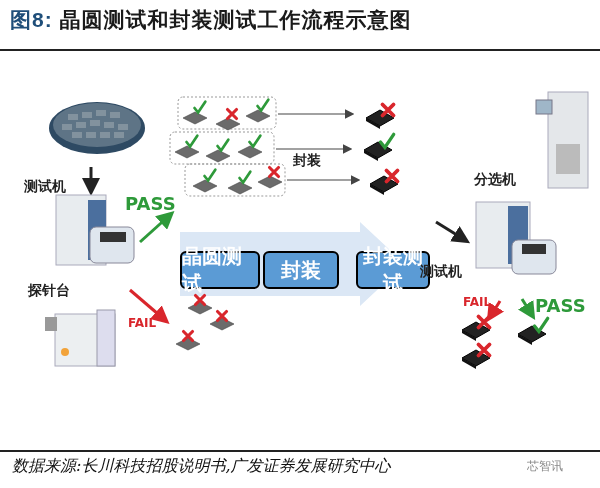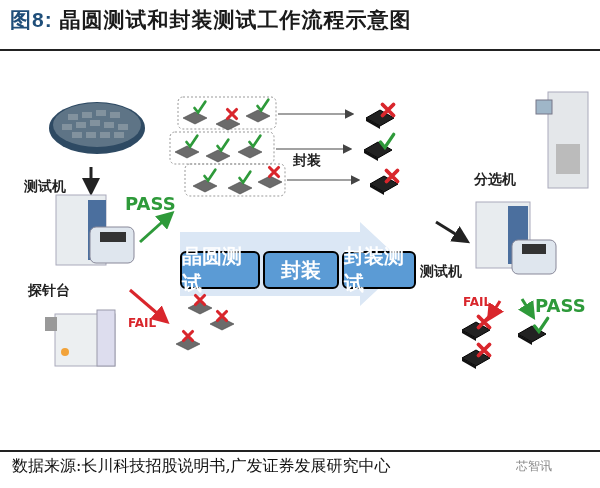--- a/index.html
+++ b/index.html
@@ -1,22 +1,22 @@
 <!DOCTYPE html>
 <html><head>
 <meta charset="utf-8">
 <style>
   html,body{margin:0;padding:0;background:#fff;}
   body{width:600px;height:488px;position:relative;overflow:hidden;font-family:"DejaVu Sans","Liberation Sans",sans-serif;}
   .abs{position:absolute;}
   #fig-title{left:10px;top:6px;font-size:21px;font-weight:bold;color:#1a1a1a;letter-spacing:1px;font-family:Liberation Sans, sans-serif;}
   #fig-title .num{color:#1f4e79;}
   .rule{left:0;width:600px;height:2px;background:#222;}
-  #source{left:12px;top:456px;font-size:16px;color:#111;font-family:"DejaVu Serif","Liberation Serif",serif;}
-  #watermark{left:516px;top:458px;font-size:12px;color:#888;text-align:center;}
+  #source{left:12px;top:456px;font-size:16px;color:#111;font-family:"DejaVu Serif","Liberation Serif",serif;font-style:italic;}
+  #watermark{left:527px;top:458px;font-size:12px;color:#888;text-align:center;}
   .lbl{font-size:14px;font-weight:bold;color:#222;font-family:"DejaVu Serif","Liberation Serif",serif;}
   .pass{color:#2e9a3a;font-weight:bold;font-size:18px;}
   .fail{color:#d9262c;font-weight:bold;font-size:12px;}
   .stage{top:251px;height:38px;background:#5b9bd5;border:2px solid #000000;border-radius:6px;color:#fff;font-size:20px;font-weight:bold;display:flex;align-items:center;justify-content:center;font-family:"DejaVu Serif","Liberation Serif",serif;box-sizing:border-box;}
 </style>
 </head>
 <body>
 
 <div id="fig-title" class="abs"><span class="num">图8:</span> <span>晶圆测试和封装测试工作流程示意图</span></div>
 <div class="abs rule" style="top:49px"></div>
@@ -207,21 +207,21 @@
         <path d="M176,292 L188,286 L200,292 L188,298 Z" fill="#6b6b6b" stroke="#444" stroke-width="0.6"></path>
         <g>
           <path d="M183.5,279.5 L192.5,288.5 M192.5,279.5 L183.5,288.5" stroke="#d9262c" stroke-width="3.15" stroke-linecap="round"></path>
         </g>
       </g>
     </g>
 </svg>
 
 <div class="abs stage" style="left:180px;width:80px;">晶圆测试</div>
 <div class="abs stage" style="left:263px;width:76px;">封装</div>
-<div class="abs stage" style="left:342px;width:74px;">封装测试</div>
+<div class="abs stage" style="left:356px;width:74px;text-align:center;">封装测试</div>
 
 <div class="abs lbl" style="left:24px;top:178px">测试机</div>
 <div class="abs lbl" style="left:28px;top:282px">探针台</div>
 <div class="abs lbl" style="left:293px;top:152px">封装</div>
 <div class="abs lbl" style="left:474px;top:171px">分选机</div>
 <div class="abs lbl" style="left:420px;top:263px">测试机</div>
 <div class="abs pass" style="left:125px;top:193px">PASS</div>
 <div class="abs fail" style="left:128px;top:316px">FAIL</div>
 <div class="abs fail" style="left:463px;top:295px">FAIL</div>
 <div class="abs pass" style="left:535px;top:295px">PASS</div>

